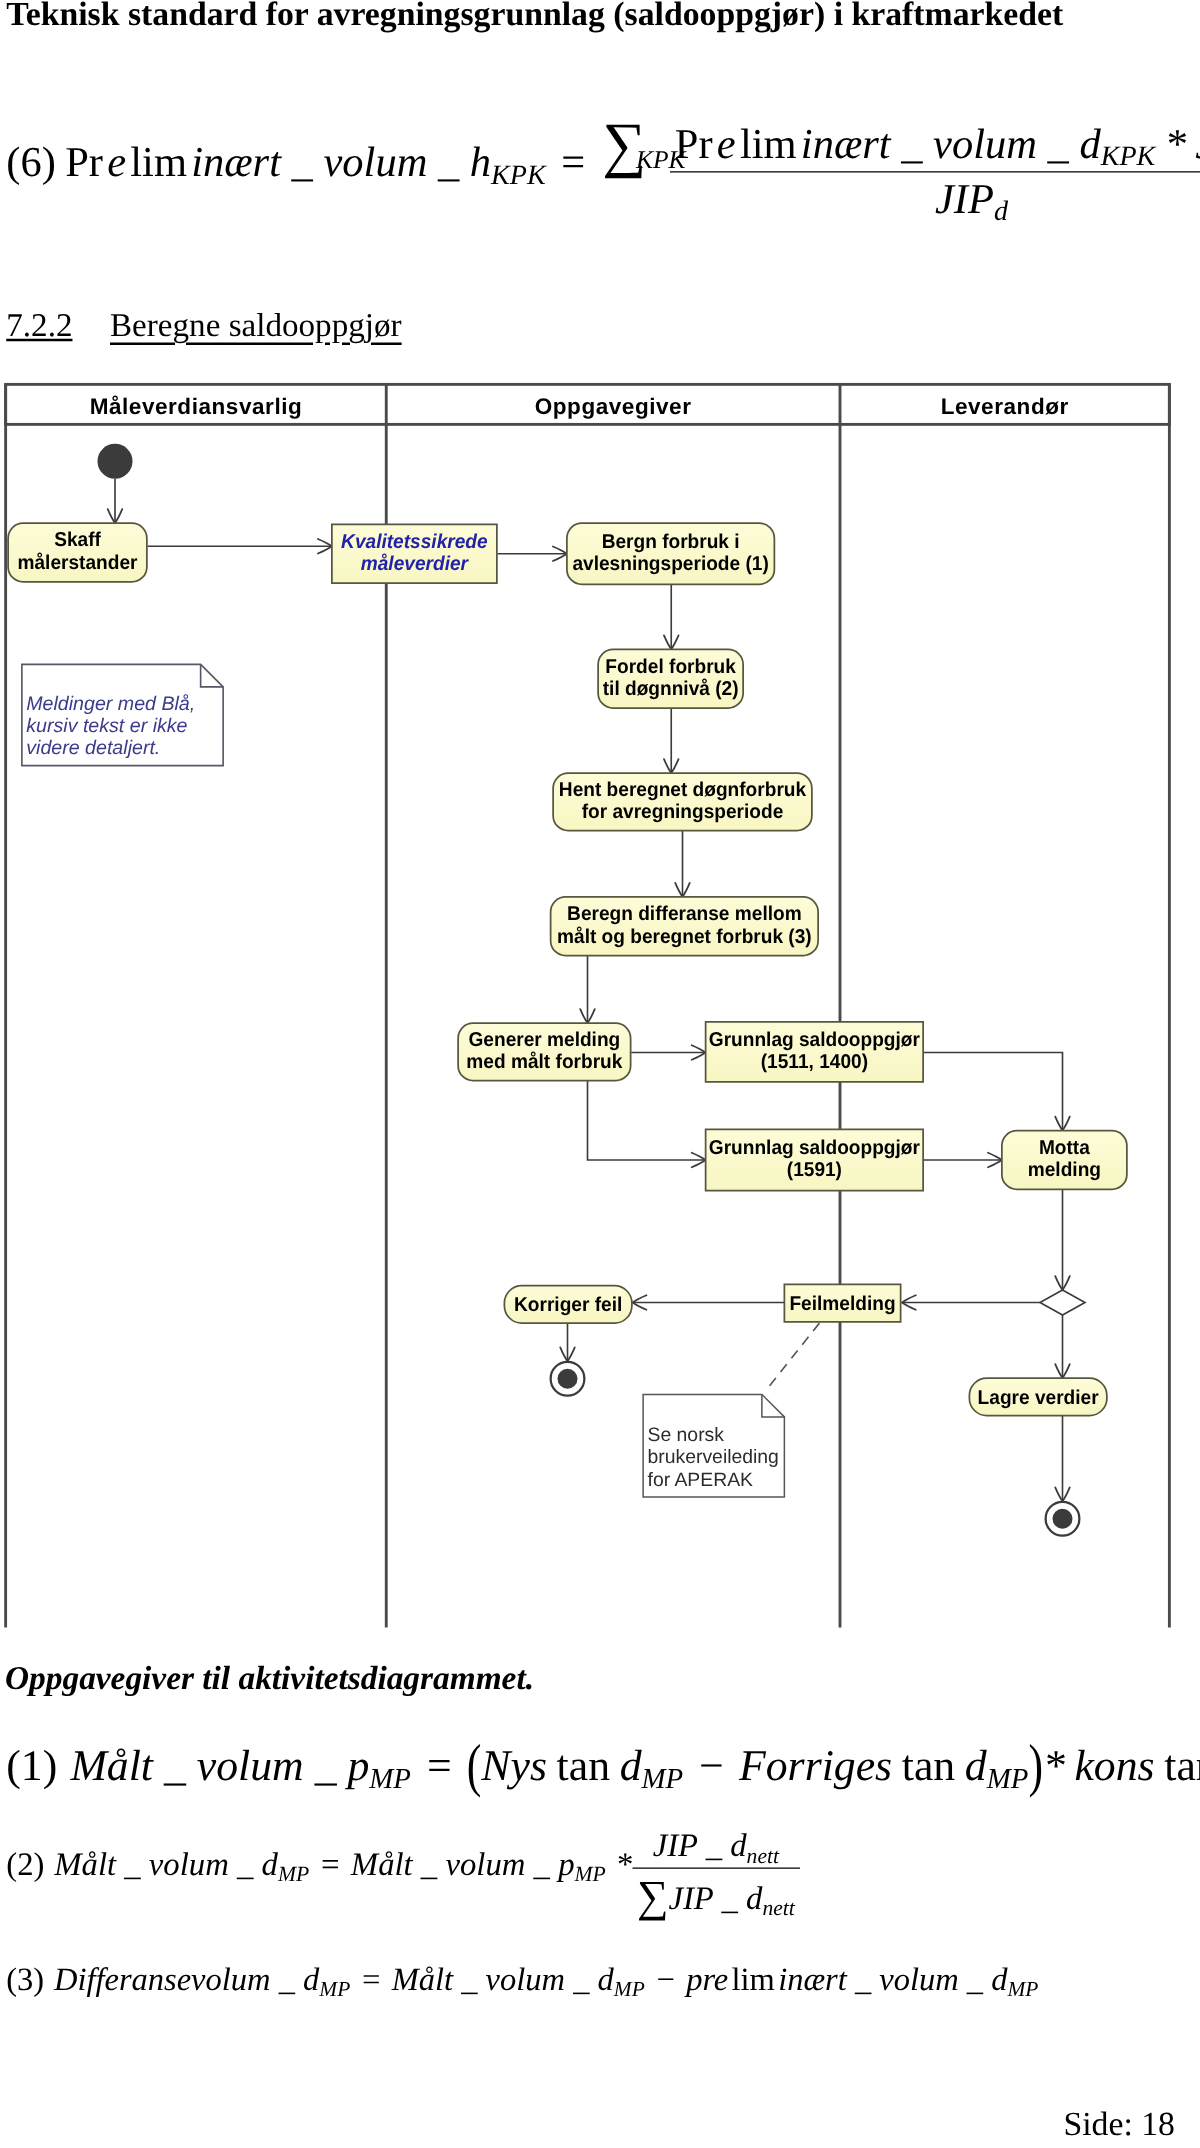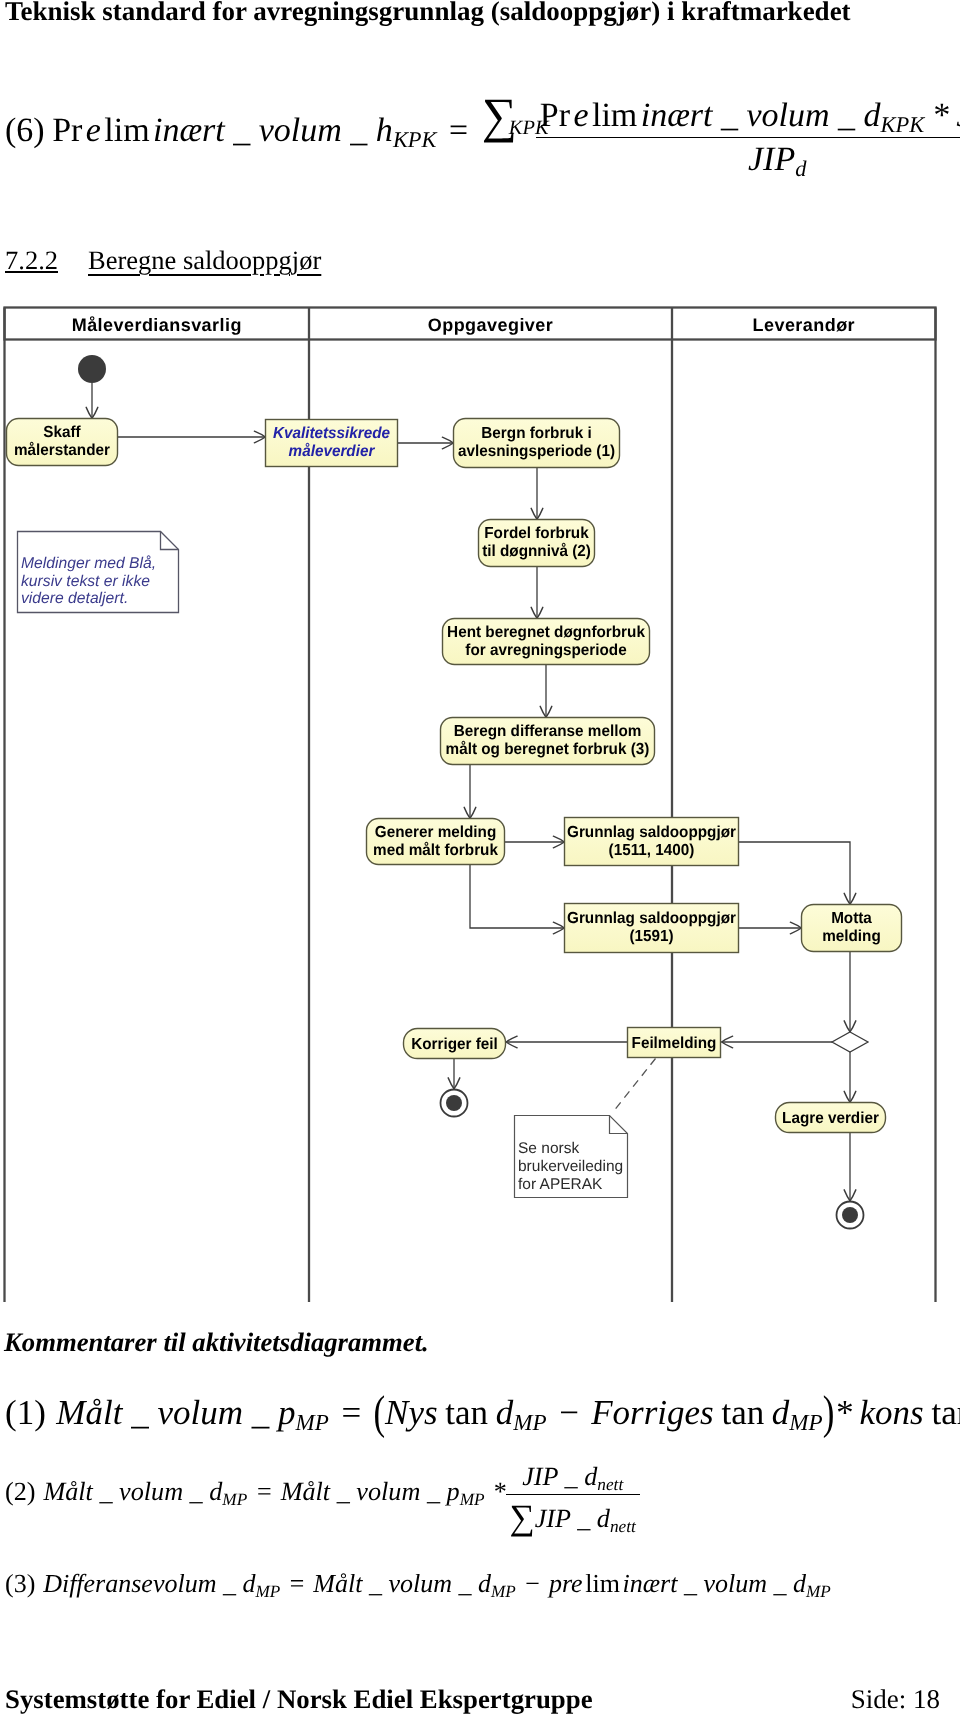--- a/index.html
+++ b/index.html
@@ -196,23 +196,22 @@
 <g>
  <path d="M514.5,1115.5 L609.5,1115.5 L627.5,1133.5 L627.5,1197.5 L514.5,1197.5 Z" fill="#fff" stroke="#555" stroke-width="1.2"></path>
  <path d="M609.5,1115.5 L609.5,1133.5 L627.5,1133.5" fill="none" stroke="#555" stroke-width="1.2"></path>
  <text class="noteTxt2" x="518" y="1152.5">Se norsk</text>
  <text class="noteTxt2" x="518" y="1170.8">brukerveileding</text>
  <text class="noteTxt2" x="518" y="1189.1">for APERAK</text>
 </g>
 </svg>
 </div>
 
-  <div id="comments-title">Kommentarer til aktivitetsdiagrammet.</div>
+  <div id="comments-title">Oppgavegiver til aktivitetsdiagrammet.</div>
 
   <div id="formula1" class="math"><span class="up">(1)</span><span class="g2"></span><span>Målt _ volum _ p</span><span class="sb">MP</span><span class="g2"></span><span>=</span><span class="g2"></span><span class="bigp">(</span><span>Nys</span><span class="g1"></span><span class="up">tan</span><span class="g1"></span><span>d</span><span class="sb">MP</span><span class="g2"></span><span>−</span><span class="g2"></span><span>Forriges</span><span class="g1"></span><span class="up">tan</span><span class="g1"></span><span>d</span><span class="sb">MP</span><span class="bigp">)</span><span>*</span><span class="g1"></span><span>kons</span><span class="g1"></span><span class="up">tan</span><span class="g1"></span><span>t</span><span class="sb">MP</span></div>
   <div id="formula2" class="math"><span class="up">(2)</span><span class="g2"></span><span>Målt _ volum _ d</span><span class="sb">MP</span><span class="g2"></span><span>=</span><span class="g2"></span><span>Målt _ volum _ p</span><span class="sb">MP</span><span class="g2"></span><span>*</span><span class="frac"><span class="nm"><span>JIP _ d</span><span class="sb">nett</span></span><span class="dn"><span class="sig2">∑</span><span>JIP _ d</span><span class="sb">nett</span></span></span></div>
   <div id="formula3" class="math"><span class="up">(3)</span><span class="g2"></span><span>Differansevolum _ d</span><span class="sb">MP</span><span class="g2"></span><span>=</span><span class="g2"></span><span>Målt _ volum _ d</span><span class="sb">MP</span><span class="g2"></span><span>−</span><span class="g2"></span><span>pre</span><span class="g0"></span><span class="up">lim</span><span class="g0"></span><span>inært _ volum _ d</span><span class="sb">MP</span></div>
 
   <div id="footer">
-    <span class="fl">Systemstøtte for Ediel / Norsk Ediel Ekspertgruppe</span>
     <span class="fr">Side: 18</span>
   </div>
 </div>
 
 </body></html>

